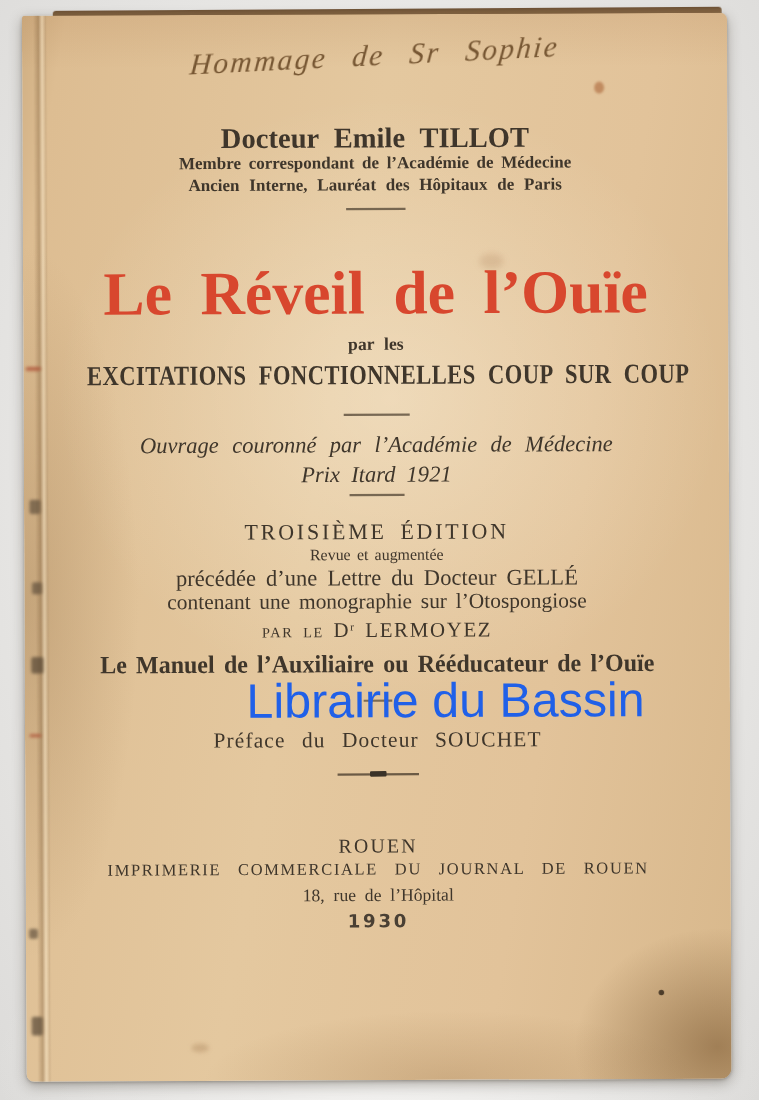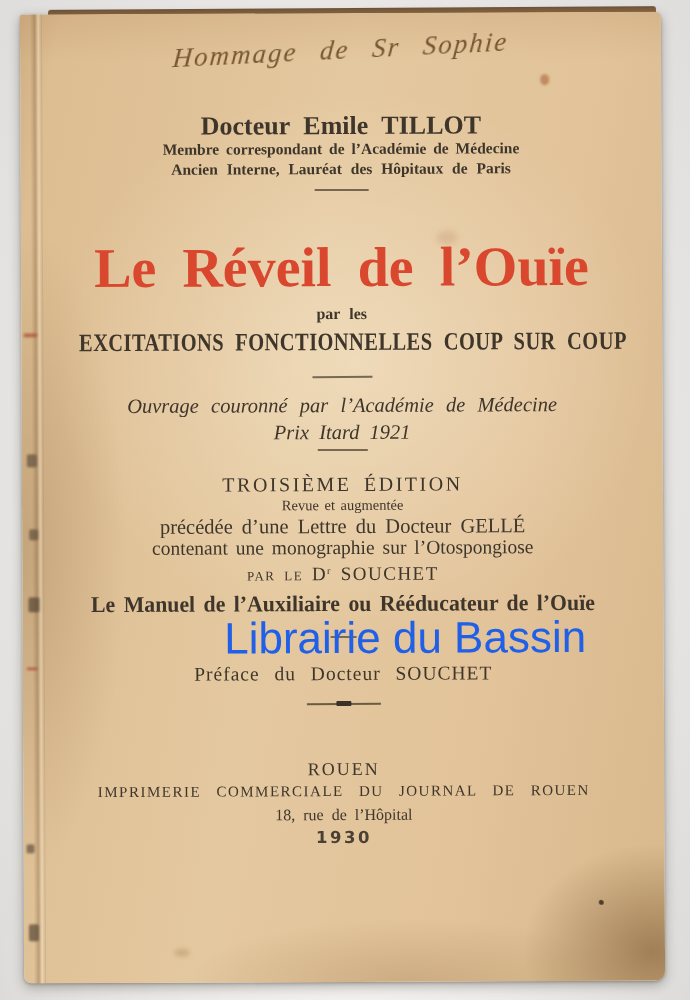--- a/index.html
+++ b/index.html
@@ -151,21 +151,21 @@
 
       <div class="rule rule-c"></div>
 
       <div class="edition-heading">TROISIÈME ÉDITION</div>
       <div class="edition-1">Revue et augmentée</div>
       <div class="edition-2">précédée d’une Lettre du Docteur GELLÉ</div>
       <div class="edition-3">contenant une monographie sur l’Otospongiose</div>
       <div class="edition-4">
         <span>PAR LE</span>
         <span class="dr-name"><span>D</span><span class="sup">r</span></span>
-        <span class="dr-name">SOUCHET</span>
+        <span class="dr-name">LERMOYEZ</span>
       </div>
 
       <div class="manual-line">Le Manuel de l’Auxiliaire ou Rééducateur de l’Ouïe</div>
 
       <div class="dash-d"></div>
 
       <div class="watermark">Librairie du Bassin</div>
 
       <div class="preface-line">Préface du Docteur SOUCHET</div>
 

